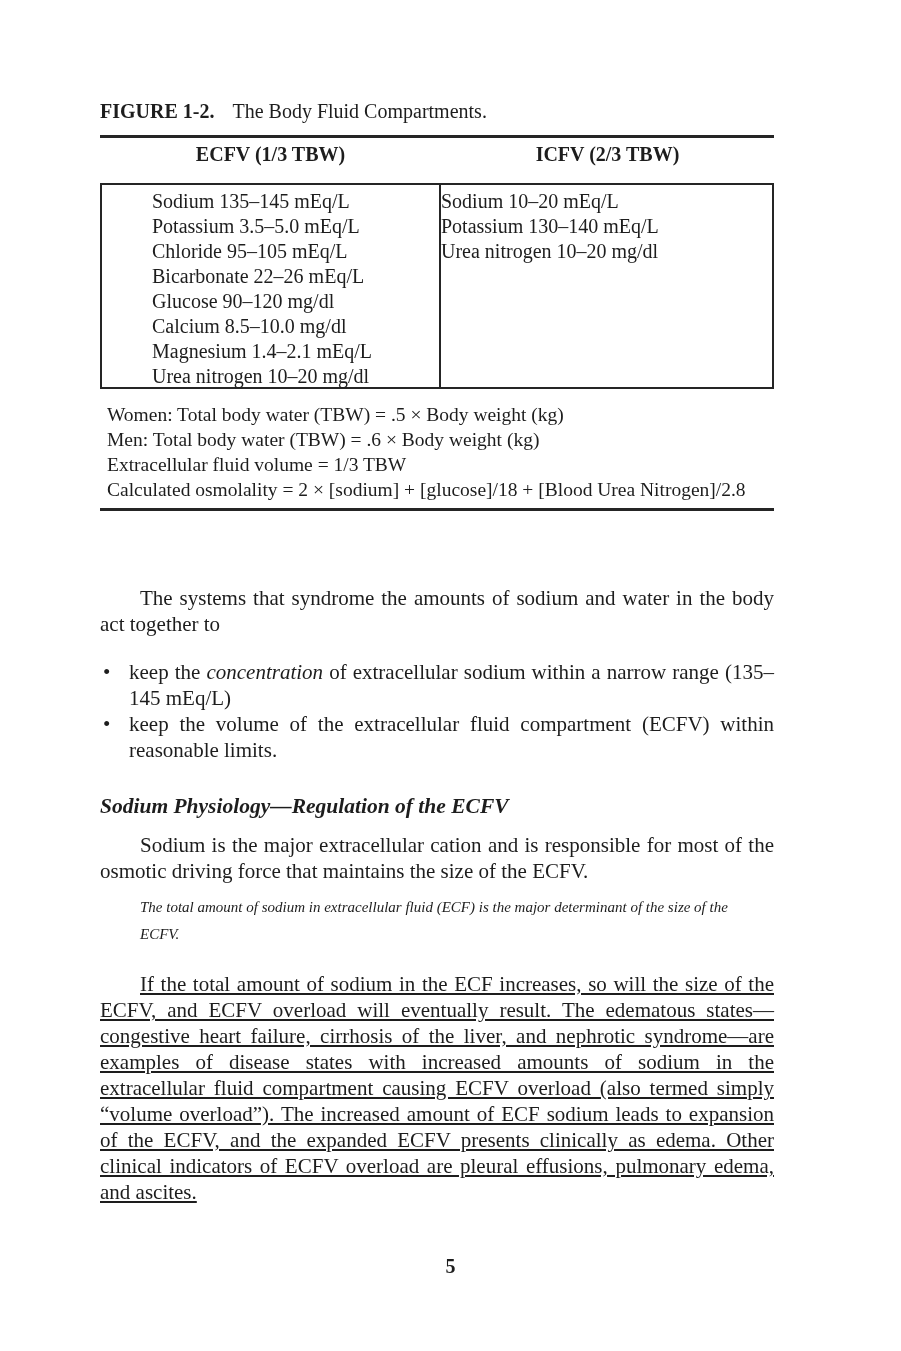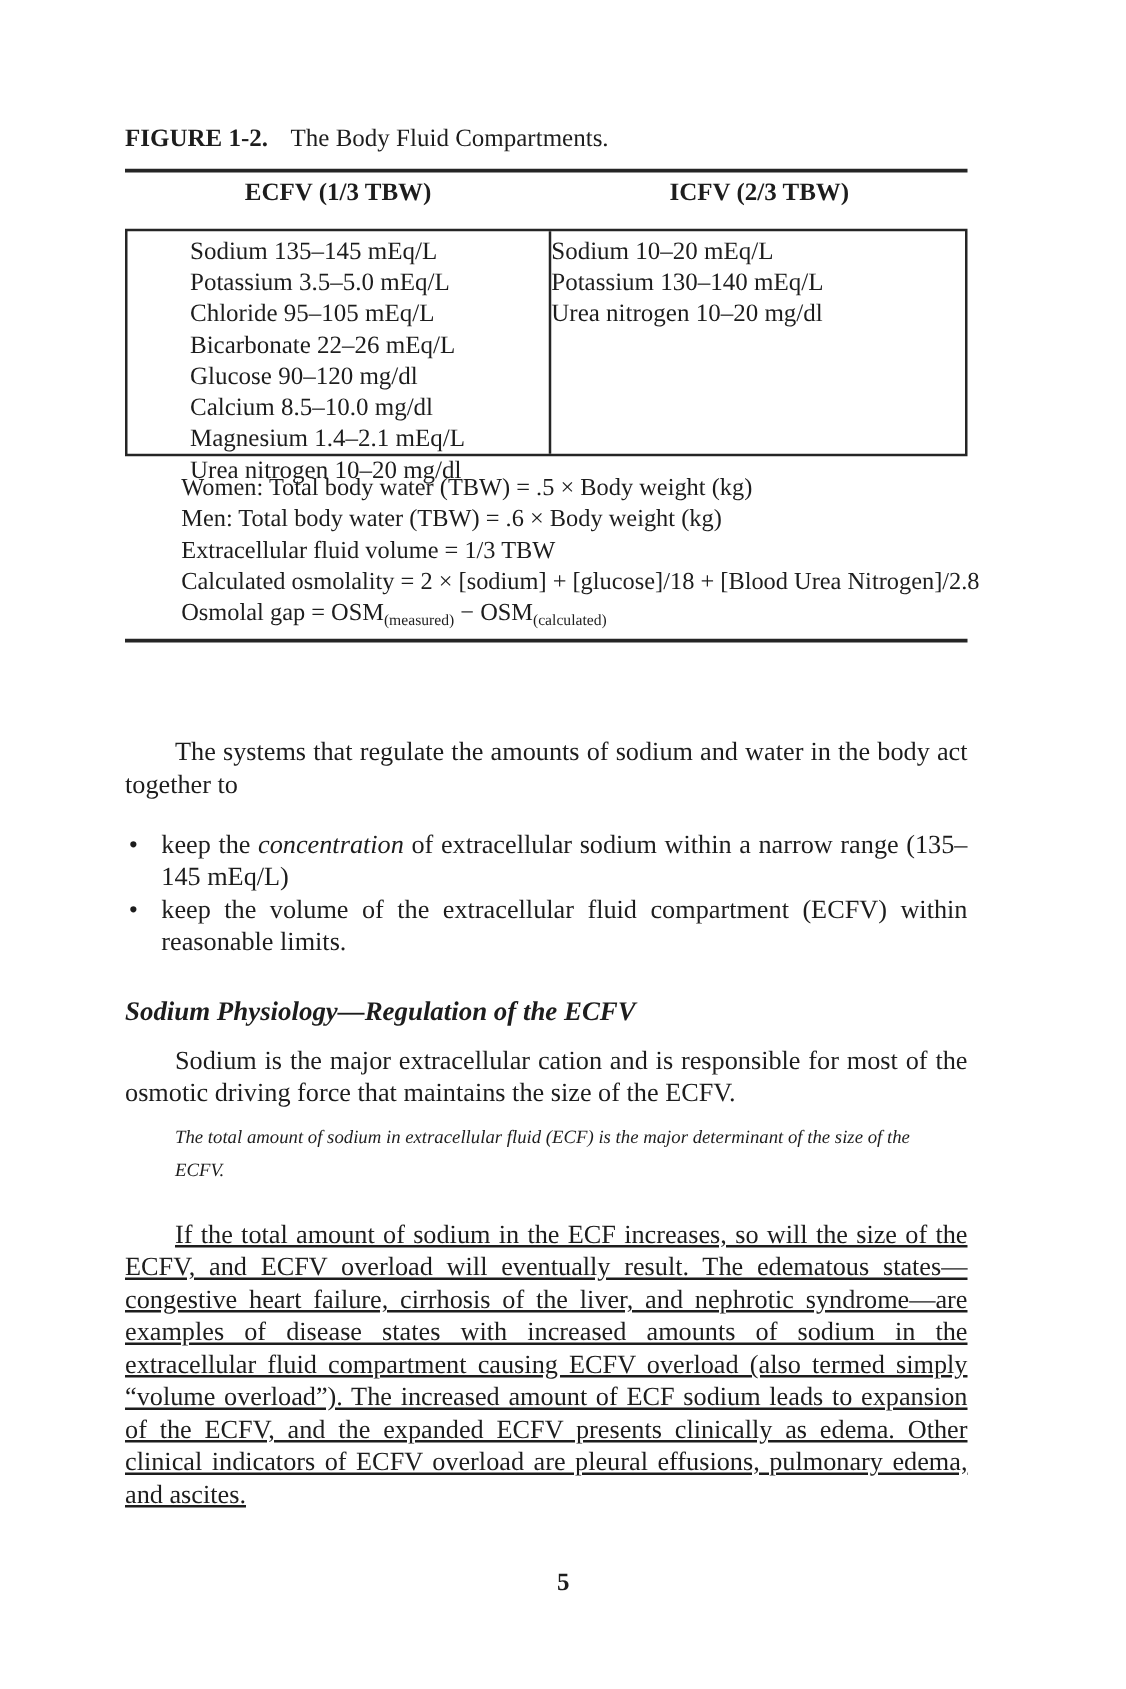--- a/index.html
+++ b/index.html
@@ -43,21 +43,21 @@
     font-size: 20px;
     line-height: 24px;
     text-align: center;
     padding: 4px 0 17px 0;
   }
   .table-headers .th-left  { width: 341px; }
   .table-headers .th-right { flex: 1; }
   .table-box {
     border: 2px solid #252525;
     display: flex;
-    height: 182px;
+    height: 206px;
     box-sizing: border-box;
   }
   .cell {
     font-size: 20px;
     line-height: 25px;
     padding-top: 4px;
     box-sizing: border-box;
   }
   .cell-left {
     width: 339px;
@@ -67,21 +67,20 @@
   .cell-right {
     flex: 1;
   }
 
   .notes {
     margin-top: 13px;
     padding-left: 7px;
     font-size: 19.5px;
     line-height: 25px;
     white-space: nowrap;
-    margin-left: 38px;
   }
   .notes sub {
     font-size: 12.5px;
     vertical-align: baseline;
     position: relative;
     bottom: -4px;
   }
   .rule-bottom { margin-top: 6px; }
 
   
@@ -178,28 +177,25 @@
         </div>
     </div>
 
     <div class="notes">
       <div>
           <div class="list-line">Women: Total body water (TBW) = .5 × Body weight (kg)</div>
           <div class="list-line">Men: Total body water (TBW) = .6 × Body weight (kg)</div>
           <div class="list-line">Extracellular fluid volume = 1/3 TBW</div>
           <div class="list-line">Calculated osmolality = 2 × [sodium] + [glucose]/18 + [Blood Urea Nitrogen]/2.8</div>
         </div>
-      <div class="note-line">
-        <span>Osmolal gap = OSM</span><sub>(measured)</sub><span> − OSM</span><sub>(calculated)</sub>
-      </div>
     </div>
 
     <div class="rule-bottom"></div>
 
-    <p class="body indent intro">The systems that regulate the amounts of sodium and water in the body act together to</p>
+    <p class="body indent intro">The systems that syndrome the amounts of sodium and water in the body act together to</p>
 
     <ul class="bullets">
       <li>
         <span class="marker">•</span>
         <span class="bullet-text"><span>keep the </span><em>concentration</em><span> of extracellular sodium within a narrow range (135–145 mEq/L)</span></span>
       </li>
       <li>
         <span class="marker">•</span>
         <span class="bullet-text"><span>keep the volume of the extracellular fluid compartment (ECFV) within reasonable limits.</span><em></em><span></span></span>
       </li>

